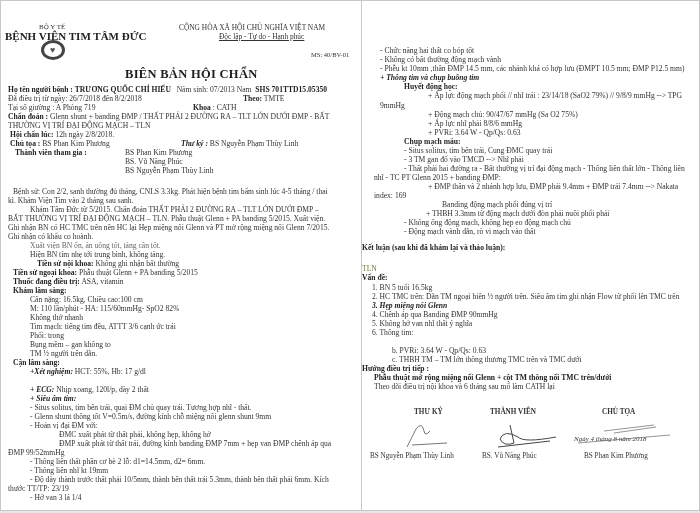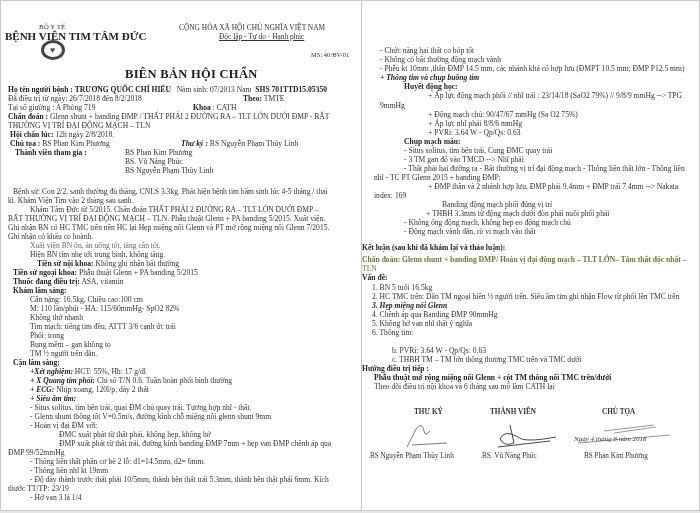--- a/index.html
+++ b/index.html
@@ -89,21 +89,20 @@
   <div class="ln b" style="left:12px;top:285px;">Khám lâm sàng:</div>
   <div class="ln" style="left:29px;top:294px;">Cân nặng: 16.5kg, Chiều cao:100 cm</div>
   <div class="ln" style="left:29px;top:303px;">M:  110 lần/phút -     HA:  115/60mmHg-   SpO2 82%</div>
   <div class="ln" style="left:29px;top:312px;">Không thở nhanh</div>
   <div class="ln" style="left:29px;top:321px;">Tim mạch: tiếng tim đều, ATTT 3/6 cạnh ức trái</div>
   <div class="ln" style="left:29px;top:330px;">Phổi: trong</div>
   <div class="ln" style="left:29px;top:339px;">Bụng mềm – gan không to</div>
   <div class="ln" style="left:29px;top:348px;">TM ½ người trên dãn.</div>
   <div class="ln b" style="left:12px;top:357px;">Cận lâm sàng:</div>
   <div class="ln" style="left:29px;top:366px;"><span class="bi">+Xét nghiệm:</span> <span>HCT: 55%, Hb: 17 g/dl</span></div>
-  <div class="ln" style="left:29px;top:375px;"><span class="bi">+ X Quang tim phổi:</span> <span>Chỉ số T/N 0.6. Tuần hoàn phổi bình thường</span></div>
   <div class="ln" style="left:29px;top:384px;"><span class="bi">+ ECG:</span> <span>Nhịp xoang, 120l/p, dày 2 thất</span></div>
   <div class="ln bi" style="left:29px;top:393px;">+ Siêu âm tim:</div>
   <div class="ln" style="left:29px;top:402px;">- Situs solitus, tim bên trái, quai ĐM chủ quay trái. Tương hợp nhĩ - thất.</div>
   <div class="ln" style="left:29px;top:411px;">- Glenn shunt thông tốt V=0.5m/s, đường kính chỗ miệng nối glenn shunt 9mm</div>
   <div class="ln" style="left:29px;top:420px;">- Hoán vị đại ĐM với:</div>
   <div class="ln" style="left:58px;top:429px;">ĐMC xuất phát từ thất phải, không hẹp, không hở</div>
   <div class="ln" style="left:58px;top:438px;">ĐMP xuất phát từ thất trái, đường kính banding ĐMP 7mm + hẹp van ĐMP chênh áp qua</div>
   <div class="ln" style="left:7px;top:447px;">ĐMP 99/52mmHg</div>
   <div class="ln" style="left:29px;top:456px;">- Thông liên thất phần cơ bè 2 lỗ: d1=14.5mm, d2= 6mm.</div>
   <div class="ln" style="left:29px;top:465px;">- Thông liên nhĩ kt 19mm</div>
@@ -129,21 +128,20 @@
   <div class="ln" style="left:42px;top:163px;">- Thất phải hai đường ra - Bất thường vị trí đại động mạch - Thông liên thất lớn - Thông liên</div>
   <div class="ln" style="left:12px;top:172px;">nhĩ - TC PT Glenn 2015 + banding ĐMP:</div>
   <div class="ln" style="left:66px;top:181px;">+ ĐMP thân và 2 nhánh hợp lưu, ĐMP phải 9.4mm +  ĐMP trái 7.4mm  --&gt; Nakata</div>
   <div class="ln" style="left:12px;top:190px;">index: 169</div>
   <div class="ln" style="left:80px;top:199px;">Banding động mạch phổi đúng vị trí</div>
   <div class="ln" style="left:64px;top:208px;">+ THBH 3.3mm từ động mạch dưới đòn phải nuôi phổi phải</div>
   <div class="ln" style="left:42px;top:217px;">- Không ống động mạch, không hẹp eo động mạch chủ</div>
   <div class="ln" style="left:42px;top:226px;">- Động mạch vành dãn, rò vi mạch vào thất</div>
 
   <div class="ln b" style="left:0px;top:242px;">Kết luận (sau khi đã khám lại và thảo luận):</div>
-  <div class="ln b green" style="left:0px;top:254px;">Chẩn đoán: Glenn shunt + banding ĐMP/ Hoán vị đại động mạch – TLT LỚN– Tâm thất độc nhất –</div>
   <div class="ln green" style="left:0px;top:263px;">TLN</div>
   <div class="ln b" style="left:0px;top:272px;">Vấn đề:</div>
   <div class="ln" style="left:10px;top:282px;">1.  BN 5 tuổi 16.5kg</div>
   <div class="ln" style="left:10px;top:291px;">2.  HC TMC trên: Dãn TM ngoại biên ½ người trên. Siêu âm tim ghi nhận Flow từ phổi lên TMC trên</div>
   <div class="ln bi" style="left:10px;top:300px;">3.  Hẹp miệng nối Glenn</div>
   <div class="ln" style="left:10px;top:309px;">4.  Chênh áp qua Banding ĐMP 90mmHg</div>
   <div class="ln" style="left:10px;top:318px;">5.  Không hở van nhĩ thất ý nghĩa</div>
   <div class="ln" style="left:10px;top:327px;">6.  Thông tim:</div>
   <div class="ln" style="left:30px;top:345px;">b.  PVRi: 3.64 W - Qp/Qs: 0.63</div>
   <div class="ln" style="left:30px;top:354px;">c.  THBH TM – TM lớn thông thương TMC trên và TMC dưới</div>

